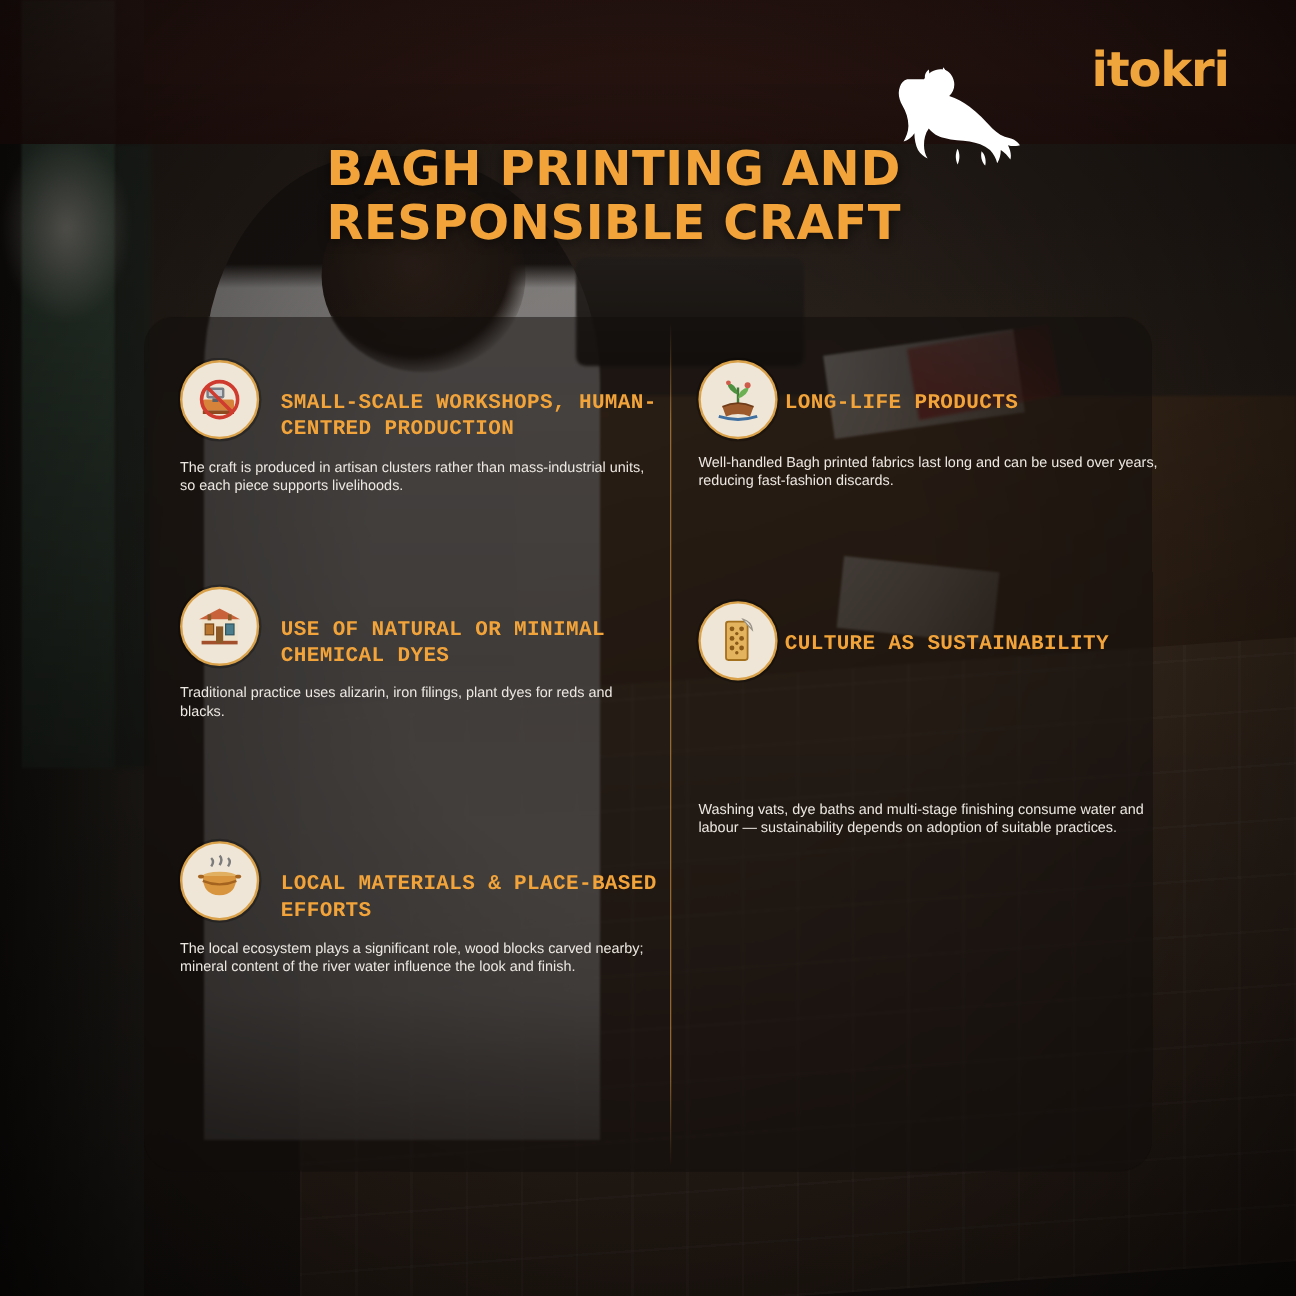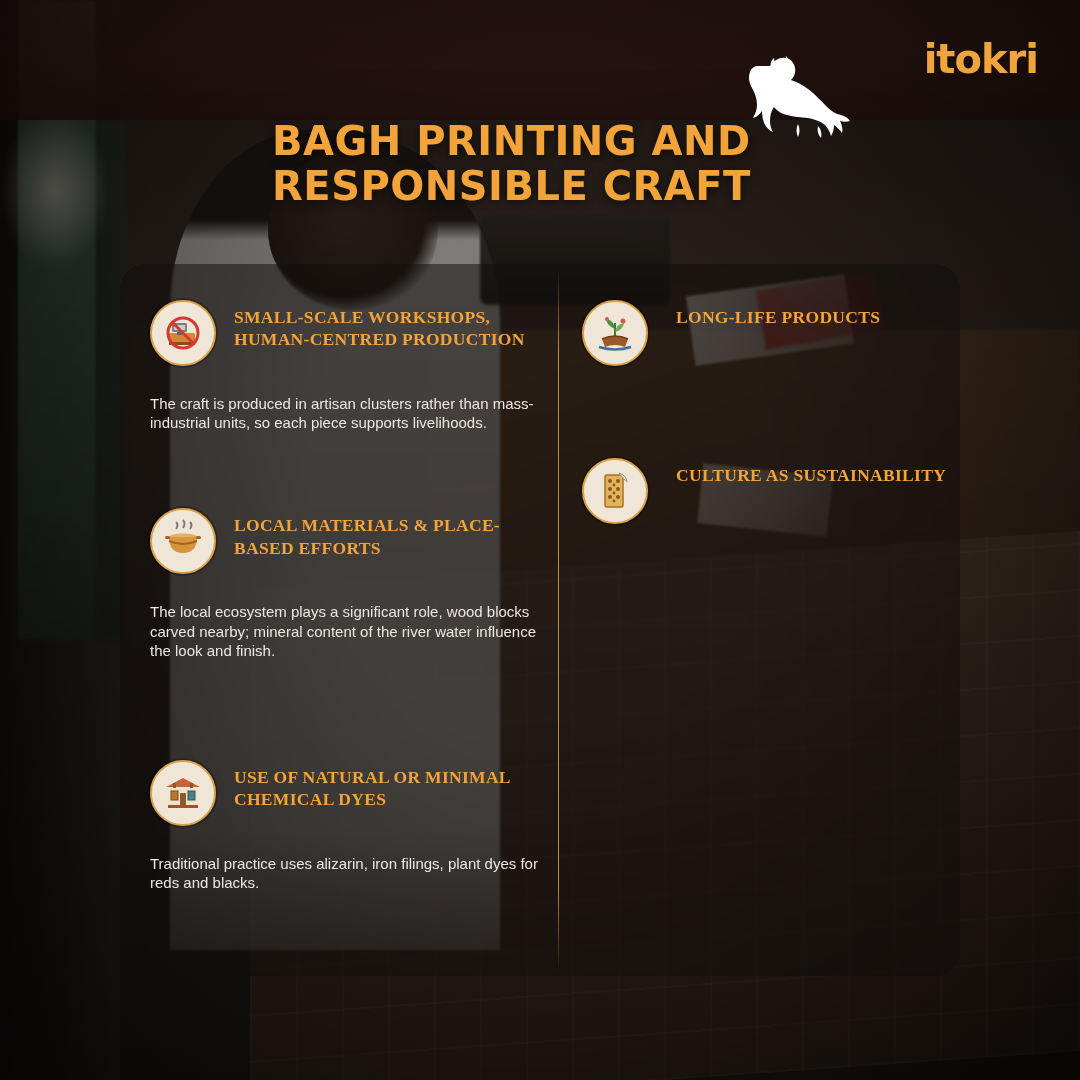--- a/index.html
+++ b/index.html
@@ -117,21 +117,21 @@
       radial-gradient(ellipse at 50% 45%, rgba(0,0,0,0) 30%, rgba(0,0,0,.45) 80%, rgba(0,0,0,.7) 100%);
   }
   .bg-darken {
     background: rgba(18,14,11,.42);
   }
 
   
   .logo {
     position: absolute;
     top: 36px;
-    right: 42px;
+    right: 56px;
     font-size: 40px;
     font-weight: bold;
     letter-spacing: -1px;
     color: #f0a53c;
     font-family: "DejaVu Sans", sans-serif;
   }
 
   .deer-icon {
     position: absolute;
     top: 52px;
@@ -204,36 +204,37 @@
   }
   .badge svg { display: block; }
 
   .item-title {
     color: #f2a43a;
     font-size: 17.5px;
     font-weight: bold;
     line-height: 1.28;
     letter-spacing: .3px;
     text-transform: uppercase;
-    font-family: Liberation Serif, serif;
+    font-family: Liberation Mono, monospace;
     padding-top: 6px;
+    margin-top: 19px;
   }
   .item-body {
     color: #ece7e1;
-    font-size: 15px;
+    font-size: 12px;
     line-height: 1.28;
-    margin-top: 28px;
+    margin-top: 12px;
   }
 
   
   .col-left  .item:nth-child(1) { margin-bottom: 76px; }
   .col-left  .item:nth-child(2) { margin-bottom: 100px; }
   .col-right .item:nth-child(1) { margin-bottom: 92px; }
   .col-right .item:nth-child(2) { margin-bottom: 100px; }
-  .col-right .item-head { gap: 28px; }
+  .col-right .item-head { gap: 6px; }
   .col-right .item-body { margin-left: 0; }
 </style>
 </head>
 <body>
 
 <div id="poster">
 
   <div class="bg-layer bg-base"></div>
   <div class="bg-layer bg-topwall"></div>
   <div class="bg-layer bg-table"></div>
@@ -286,74 +287,75 @@
         </span>
         <div class="item-title">SMALL-SCALE WORKSHOPS, HUMAN-CENTRED PRODUCTION</div>
       </div>
       <div class="item-body">The craft is produced in artisan clusters rather than mass-industrial units, so each piece supports livelihoods.</div>
     </div>
 
     <div class="item">
       <div class="item-head">
         <span class="badge">
           <svg width="44" height="44" viewBox="0 0 44 44">
+            <rect x="7" y="16" width="30" height="20" fill="#f0e3cc"></rect>
+            <polygon points="5,16 39,16 22,7" fill="#c8623a"></polygon>
+            <rect x="7" y="34" width="30" height="3" fill="#a44f2c"></rect>
+            <rect x="10" y="20" width="7" height="9" fill="#b8762f" stroke="#7d4a18" stroke-width="1"></rect>
+            <rect x="27" y="20" width="7" height="9" fill="#4b7d8c" stroke="#2f5561" stroke-width="1"></rect>
+            <rect x="19" y="22" width="6" height="14" fill="#8c5a26"></rect>
+            <rect x="12" y="12" width="3" height="5" fill="#8c5a26"></rect>
+            <rect x="29" y="12" width="3" height="5" fill="#8c5a26"></rect>
+          </svg>
+        </span>
+        <div class="item-title">USE OF NATURAL OR MINIMAL CHEMICAL DYES</div>
+      </div>
+      <div class="item-body">Traditional practice uses alizarin, iron filings, plant dyes for reds and blacks.</div>
+    </div>
+
+    <div class="item">
+      <div class="item-head">
+        <span class="badge">
+          <svg width="44" height="44" viewBox="0 0 44 44">
             <path d="M15 10 q3 -4 0 -7" stroke="#7c7c7c" stroke-width="2" fill="none"></path>
             <path d="M22 9 q3 -5 0 -8" stroke="#7c7c7c" stroke-width="2" fill="none"></path>
             <path d="M29 10 q3 -4 0 -7" stroke="#7c7c7c" stroke-width="2" fill="none"></path>
             <ellipse cx="22" cy="18" rx="14" ry="3.5" fill="#e2b061"></ellipse>
             <path d="M8 18 q0 16 14 16 q14 0 14 -16 z" fill="#d8953d"></path>
             <path d="M8 22 q14 6 28 0" stroke="#a4641f" stroke-width="2" fill="none"></path>
             <rect x="4" y="17" width="5" height="3" rx="1.5" fill="#a4641f"></rect>
             <rect x="35" y="17" width="5" height="3" rx="1.5" fill="#a4641f"></rect>
           </svg>
         </span>
         <div class="item-title">LOCAL MATERIALS &amp; PLACE-BASED EFFORTS</div>
       </div>
       <div class="item-body">The local ecosystem plays a significant role, wood blocks carved nearby; mineral content of the river water influence the look and finish.</div>
     </div>
 
-    <div class="item">
-      <div class="item-head">
-        <span class="badge">
-          <svg width="44" height="44" viewBox="0 0 44 44">
-            <rect x="7" y="16" width="30" height="20" fill="#f0e3cc"></rect>
-            <polygon points="5,16 39,16 22,7" fill="#c8623a"></polygon>
-            <rect x="7" y="34" width="30" height="3" fill="#a44f2c"></rect>
-            <rect x="10" y="20" width="7" height="9" fill="#b8762f" stroke="#7d4a18" stroke-width="1"></rect>
-            <rect x="27" y="20" width="7" height="9" fill="#4b7d8c" stroke="#2f5561" stroke-width="1"></rect>
-            <rect x="19" y="22" width="6" height="14" fill="#8c5a26"></rect>
-            <rect x="12" y="12" width="3" height="5" fill="#8c5a26"></rect>
-            <rect x="29" y="12" width="3" height="5" fill="#8c5a26"></rect>
-          </svg>
-        </span>
-        <div class="item-title">USE OF NATURAL OR MINIMAL CHEMICAL DYES</div>
-      </div>
-      <div class="item-body">Traditional practice uses alizarin, iron filings, plant dyes for reds and blacks.</div>
-    </div>
-
   </div>
 
   <div class="col col-right">
 
     <div class="item">
       <div class="item-head">
         <span class="badge">
           <svg width="44" height="44" viewBox="0 0 44 44">
             <path d="M22 26 L22 12" stroke="#3f7a36" stroke-width="2"></path>
             <path d="M22 18 q-8 -3 -9 -10 q8 1 9 10z" fill="#4e9140"></path>
             <path d="M22 21 q8 -2 9 -9 q-8 1 -9 9z" fill="#6bb053"></path>
             <circle cx="30" cy="10" r="2.5" fill="#cf5b4a"></circle>
             <circle cx="14" cy="8" r="2" fill="#cf5b4a"></circle>
             <path d="M9 28 q13 -6 26 0 l-3 8 q-10 -4 -20 0z" fill="#9c5a2c"></path>
             <path d="M9 28 q13 -6 26 0" stroke="#6f3b18" stroke-width="1.5" fill="none"></path>
             <path d="M6 36 q16 5 32 0" stroke="#3f6fa0" stroke-width="2.5" fill="none"></path>
           </svg>
         </span>
         <div class="item-title">LONG-LIFE PRODUCTS</div>
       </div>
+      <div class="item-body">Well-handled Bagh printed fabrics last long and can be used over years, reducing fast-fashion discards.</div>
     </div>
 
     <div class="item">
       <div class="item-head">
         <span class="badge">
           <svg width="44" height="44" viewBox="0 0 44 44">
             <rect x="12" y="6" width="18" height="32" rx="2" fill="#e4b35e" stroke="#a4711f" stroke-width="1.5"></rect>
             <g fill="#8a5a18">
               <circle cx="17" cy="12" r="2"></circle>
                 <circle cx="25" cy="12" r="2"></circle>
@@ -366,17 +368,18 @@
               <circle cx="21" cy="32" r="1.4"></circle>
             </g>
             <path d="M26 4 q7 2 8 9 q-5 -5 -8 -9z" fill="#f2efe7" stroke="#9a9488" stroke-width="1"></path>
           </svg>
         </span>
         <div class="item-title">CULTURE AS SUSTAINABILITY</div>
       </div>
     </div>
 
     <div class="item">
+      <div class="item-body">Washing vats, dye baths and multi-stage finishing consume water and labour — sustainability depends on adoption of suitable practices.</div>
     </div>
 
   </div>
 
 </div>
 
 </body></html>

